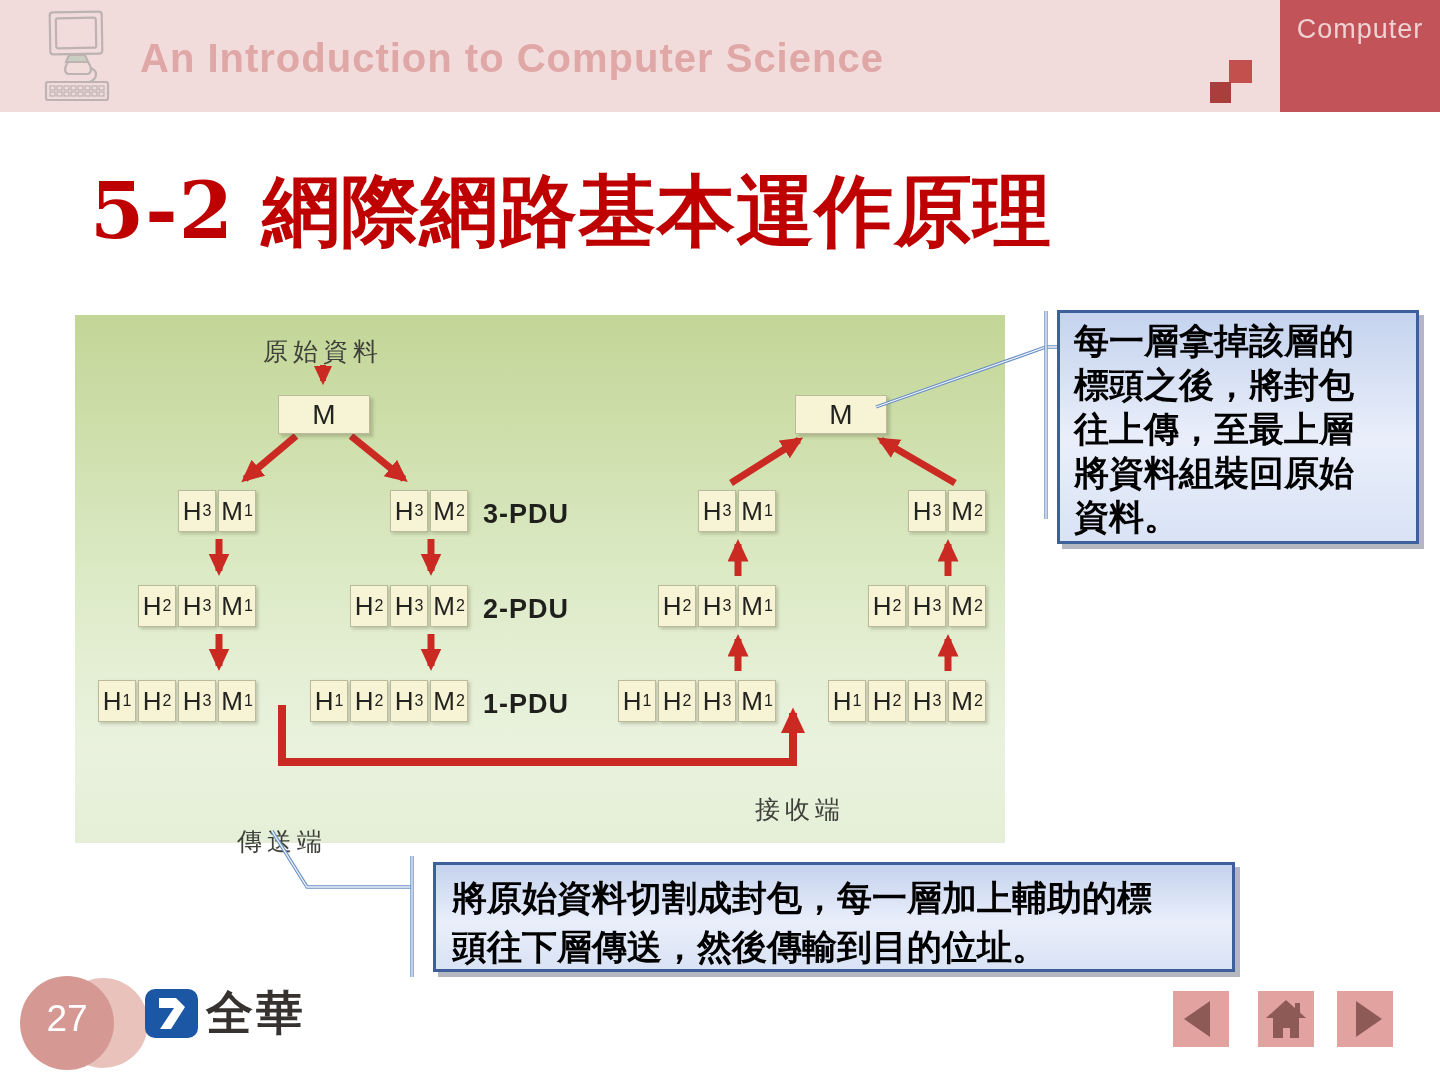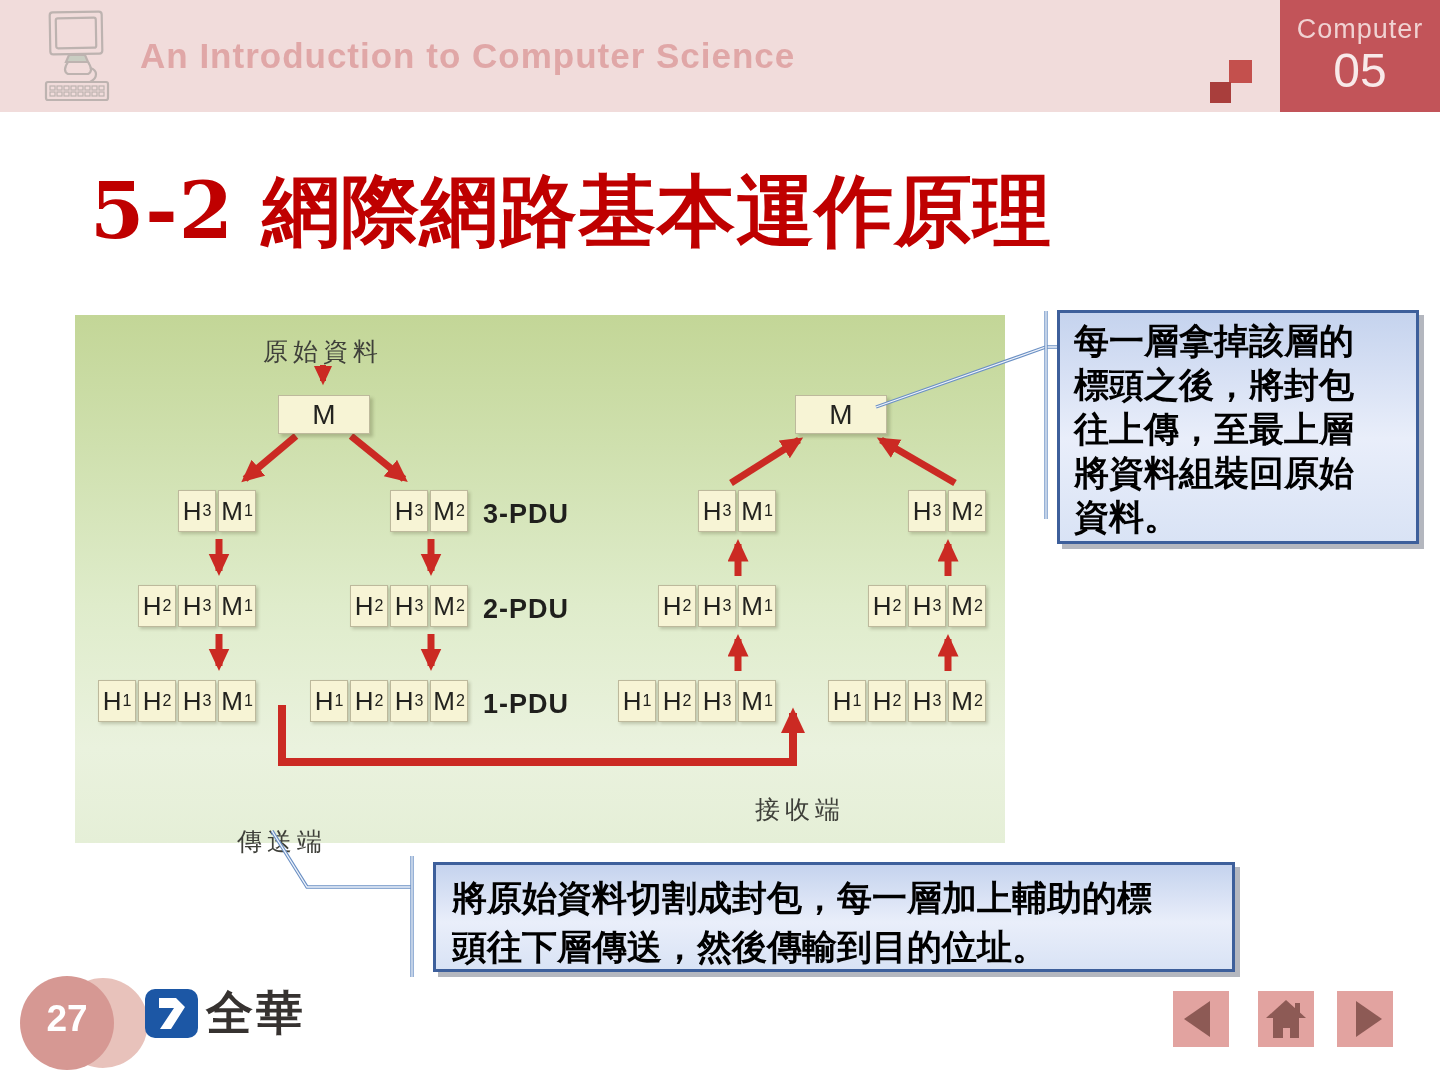--- a/index.html
+++ b/index.html
@@ -2,21 +2,21 @@
 <html style="--arrow-red: #cb2a23; --connector-blue: #6b90c4; --title-red: #bf0000; --chapter-bg: #c25459; --callout-border: #3d5f9b;"><head>
 <meta charset="utf-8">
 <style>
   html,body{margin:0;padding:0;background:#fff;}
   #slide{position:relative;width:1440px;height:1080px;overflow:hidden;background:#ffffff;
          font-family:"Liberation Sans",sans-serif;}
 
   
   .header{position:absolute;left:0;top:0;width:1440px;height:112px;background:#f1dcdb;}
   .hdr-icon{position:absolute;left:28px;top:4px;}
-  .hdr-title{position:absolute;left:140px;top:36px;font-size:35px;font-weight:bold;
+  .hdr-title{position:absolute;left:140px;top:36px;font-size:40px;font-weight:bold;
              color:#e0a7a7;letter-spacing:1px;}
   .deco-sq1{position:absolute;left:1229px;top:60px;width:23px;height:23px;background:#c4504d;}
   .deco-sq2{position:absolute;left:1210px;top:82px;width:21px;height:21px;background:#a93e3c;}
   .chapter-box{position:absolute;left:1280px;top:0;width:160px;height:112px;
                background:var(--chapter-bg,#c25459);text-align:center;}
   .chapter-word{margin-top:14px;font-size:27px;color:#f0d2d2;letter-spacing:1px;}
   .chapter-num{font-size:48px;color:#f8e9e9;line-height:52px;}
 
   
   .slide-title{position:absolute;left:90px;top:160px;font-size:78px;font-weight:bold;
@@ -48,21 +48,21 @@
            white-space:pre-line;}
   .callout-right{left:1057px;top:310px;width:362px;height:234px;padding:6px 14px;
                  font-size:35px;line-height:1.26;}
   .callout-bottom{left:433px;top:862px;width:802px;height:110px;padding:8px 16px;
                   font-size:35px;line-height:1.4;}
 
   
   .page-circle-light{position:absolute;left:58px;top:978px;width:90px;height:90px;border-radius:50%;
                      background:#e6bbb4;opacity:.9;}
   .page-circle-dark{position:absolute;left:20px;top:976px;width:94px;height:94px;border-radius:50%;
-                    background:#d69893;display:flex;align-items:center;justify-content:center;font-weight:bold;}
+                    background:#d69893;display:flex;align-items:center;justify-content:center;}
   .page-num{color:#fff;font-size:37px;line-height:1;margin-top:-10px;}
   .logo-square{position:absolute;left:145px;top:989px;width:53px;height:49px;background:#1c57a5;
                border-radius:10px;}
   .publisher{position:absolute;left:206px;top:982px;font-size:47px;font-weight:800;color:#363230;
              letter-spacing:3px;}
   .nav-btn{position:absolute;top:991px;width:56px;height:56px;background:#e2a3a0;border:none;padding:0;
            cursor:pointer;}
   .nav-back{left:1173px;} .nav-home{left:1258px;} .nav-fwd{left:1337px;}
 </style>
 </head>
@@ -97,21 +97,20 @@
           <rect x="57" y="88" width="5" height="4"></rect>
         <rect x="64" y="88" width="5" height="4"></rect>
           <rect x="71" y="88" width="5" height="4"></rect>
       </g>
     </svg>
     <div class="hdr-title">An Introduction to Computer Science</div>
     <div class="deco-sq1"></div>
     <div class="deco-sq2"></div>
     <div class="chapter-box">
       <div class="chapter-word">Computer</div>
-      <div class="chapter-num">05</div>
     </div>
   </div>
 
   <div class="slide-title">5-2  網際網路基本運作原理</div>
 
   <div class="diagram">
     <div class="dlabel" style="left:173px;top:20px;width:150px;">原始資料</div>
 
     <svg class="arrows-svg" width="930" height="528" viewBox="0 0 930 528">
       <defs>

